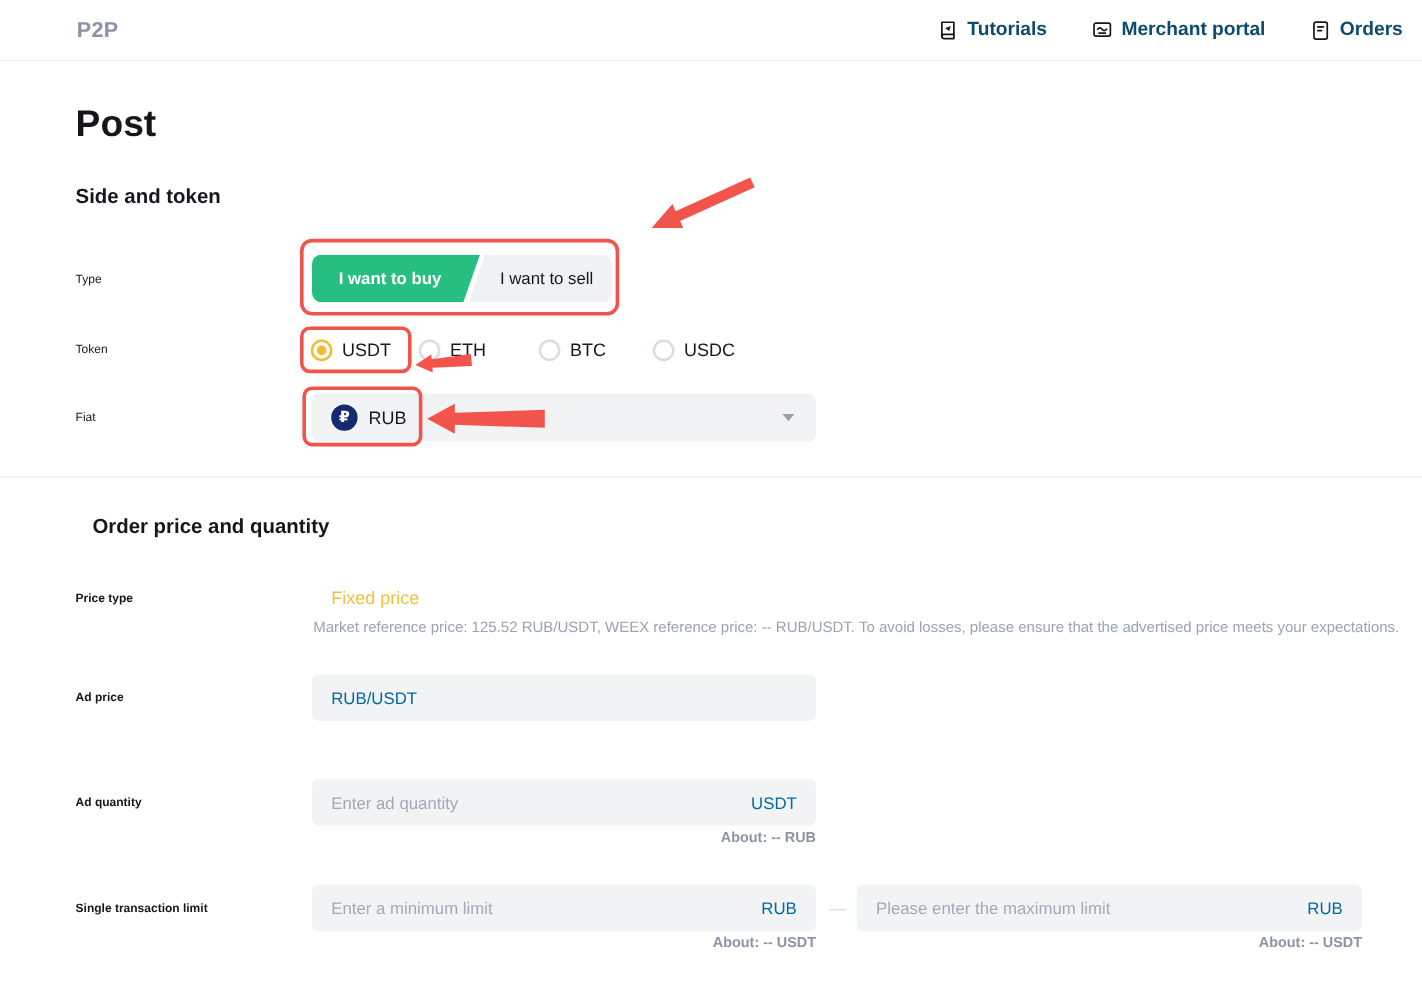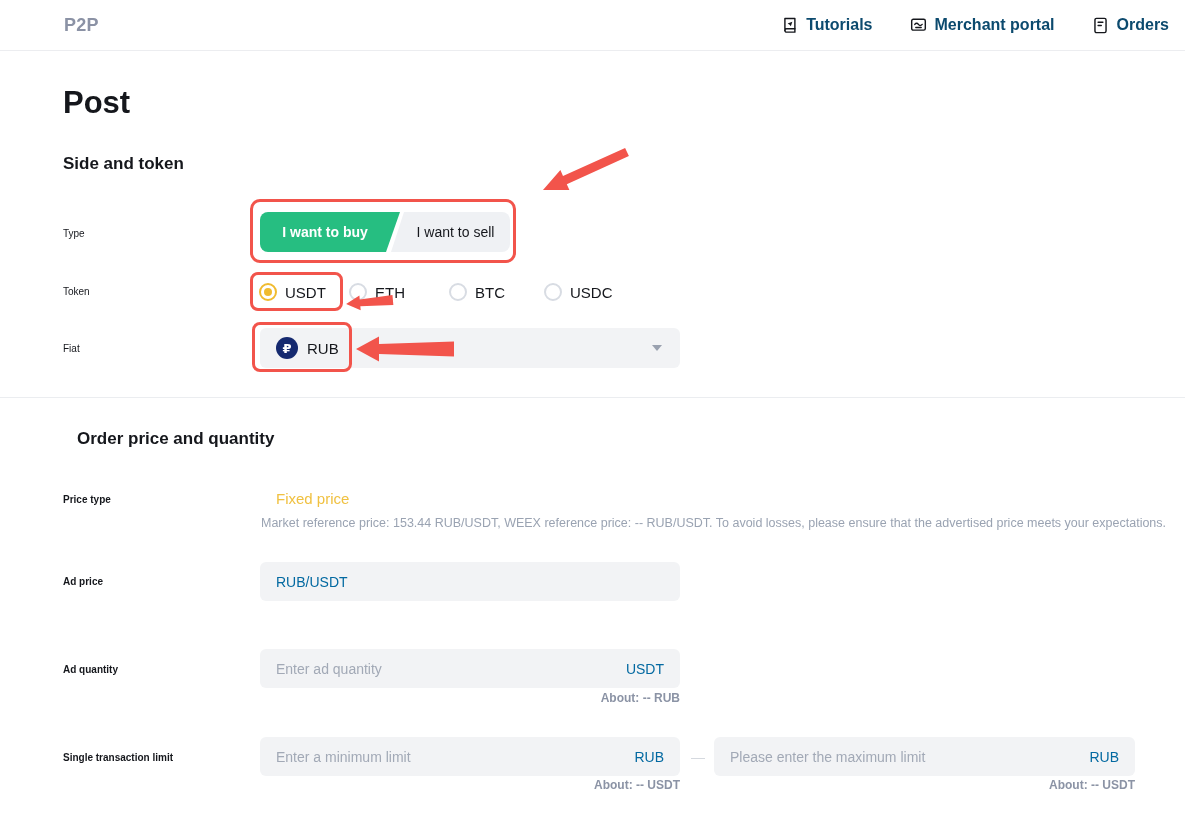--- a/index.html
+++ b/index.html
@@ -164,21 +164,21 @@
     <span class="caret"></span>
   </div>
 
   <div class="abs divider"></div>
 
   <h2 class="abs sec-heading" style="left:77px; top:378px;">Order price and quantity</h2>
 
   <div class="abs row-label bold" style="left:63px; top:439px;">Price type</div>
   <div class="abs fixed-price" style="left:276px; top:439px;">Fixed price</div>
 
-  <div class="abs ref-note">Market reference price: 153.44 RUB/USDT, WEEX reference price: -- RUB/USDT. To avoid losses, please ensure that the advertised price meets your expectations.</div>
+  <div class="abs ref-note">Market reference price: 125.52 RUB/USDT, WEEX reference price: -- RUB/USDT. To avoid losses, please ensure that the advertised price meets your expectations.</div>
 
   <div class="abs row-label bold" style="left:63px; top:521px;">Ad price</div>
   <div class="abs field" style="left:260px; top:511px; width:420px;">
     <span class="unit">RUB/USDT</span>
   </div>
 
   <div class="abs row-label bold" style="left:63px; top:609px;">Ad quantity</div>
   <div class="abs field" style="left:260px; top:598px; width:420px;">
     <input type="text" placeholder="Enter ad quantity" style="">
     <span class="unit">USDT</span>

